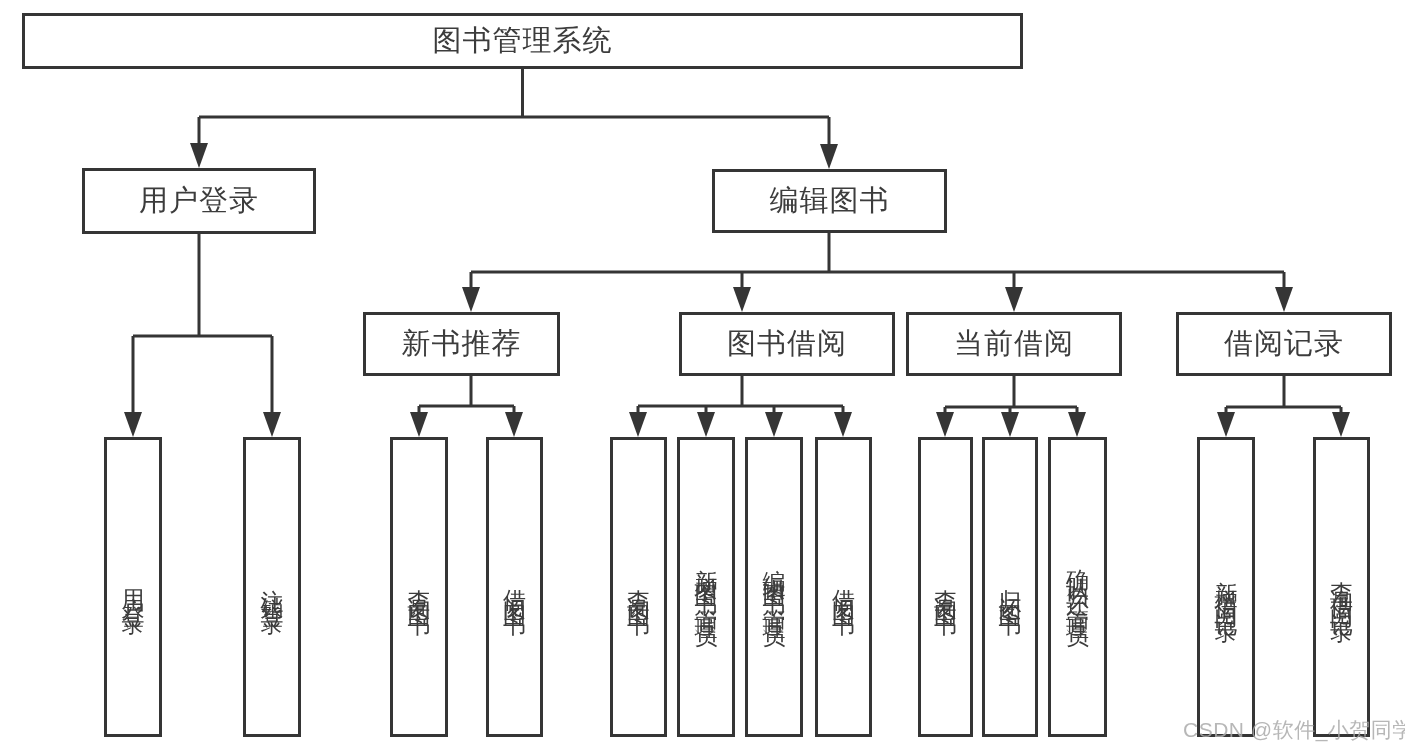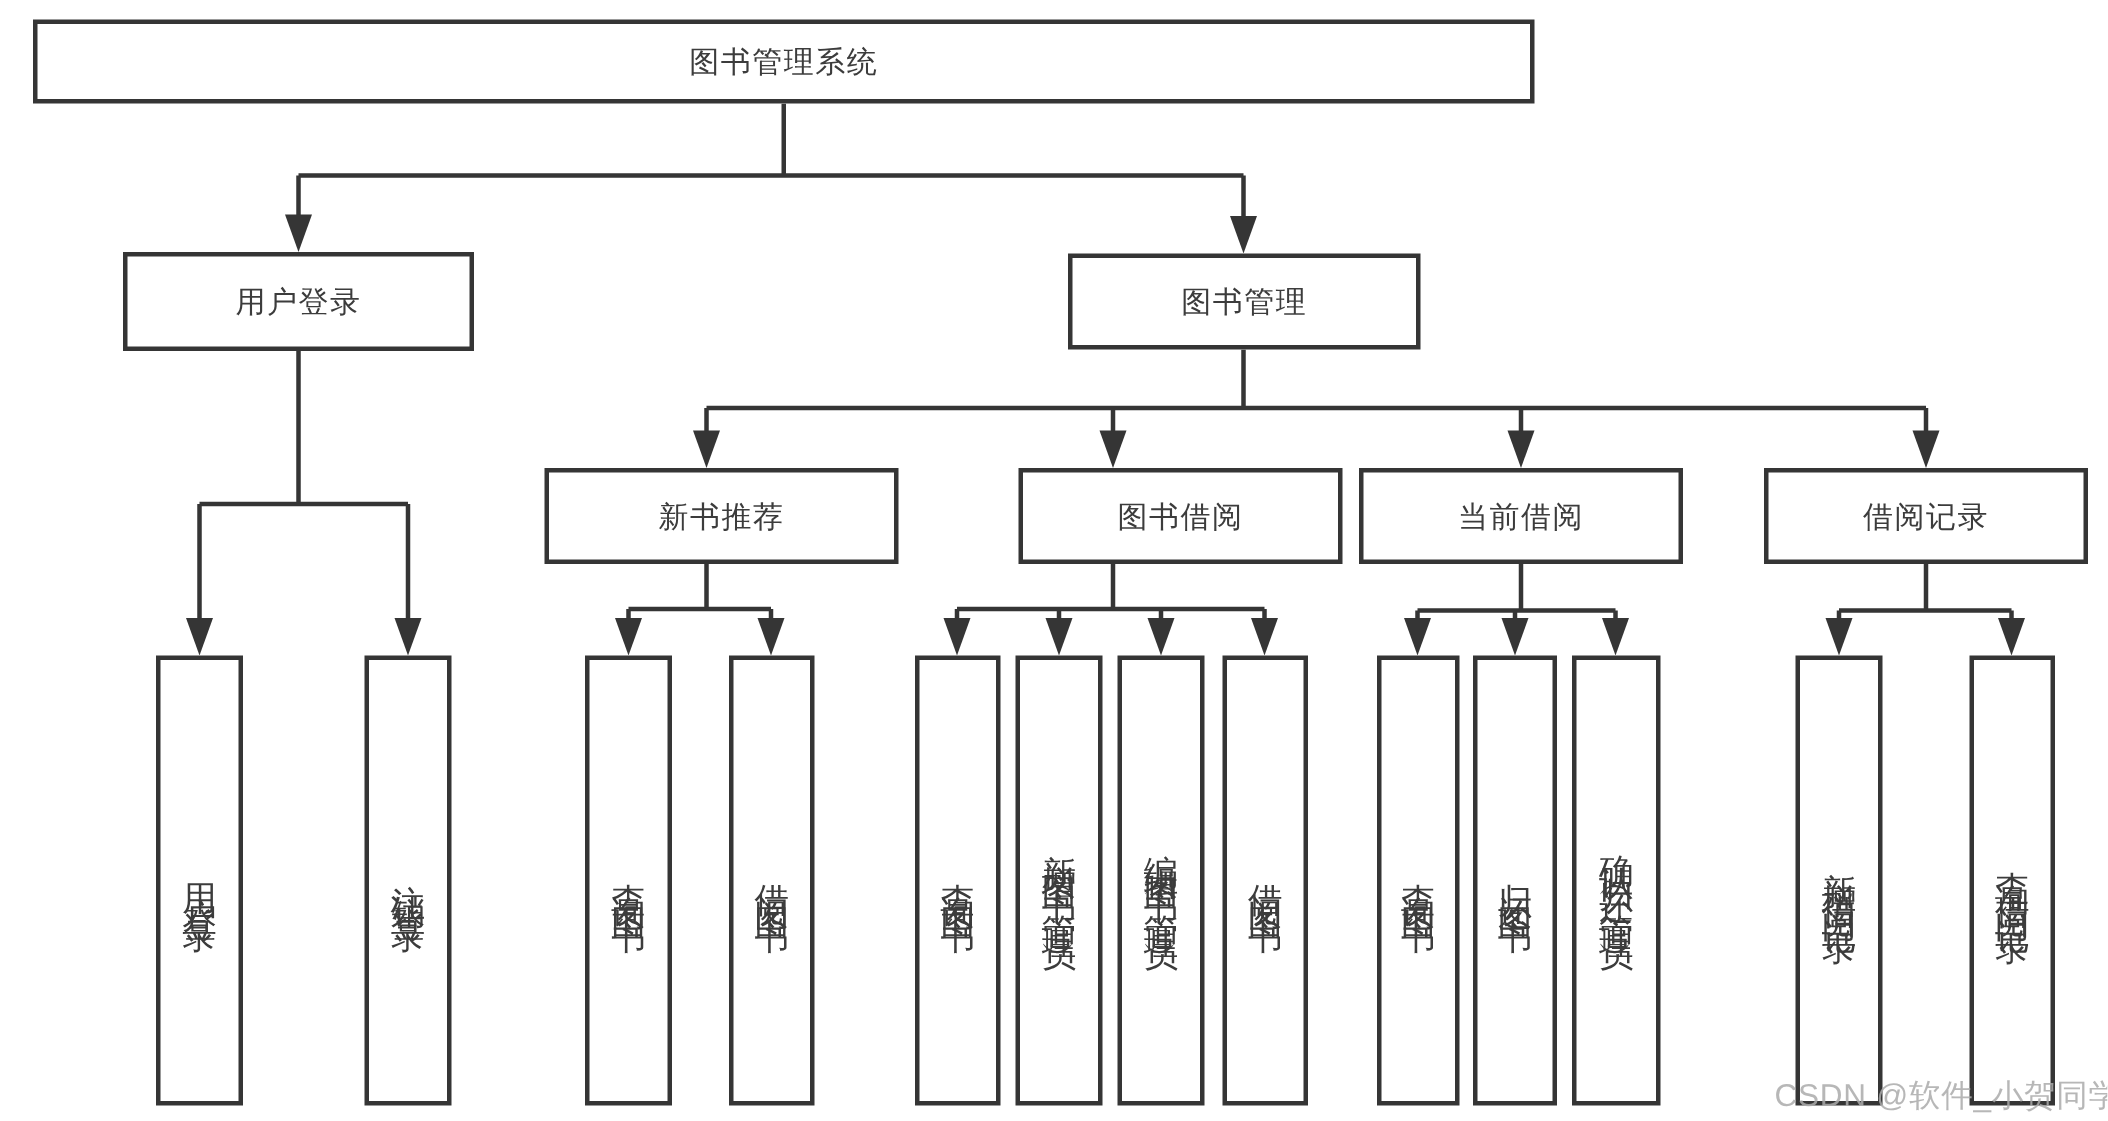--- a/index.html
+++ b/index.html
@@ -27,21 +27,21 @@
     box-sizing: border-box;
     border: 3px solid #353535;
     background: #ffffff;
     color: #3c3c3c;
     display: flex;
     align-items: center;
     justify-content: center;
     z-index: 2;
   }
   .hbox {
-    font-size: 20px;
+    font-size: 29px;
     letter-spacing: 1px;
     white-space: nowrap;
   }
   .vbox {
     writing-mode: vertical-lr;
     text-orientation: mixed;
     font-size: 23px;
     letter-spacing: 8px;
     line-height: 1;
   }
@@ -100,23 +100,23 @@
       <polygon points="1010,437 1001,412 1019,412"></polygon>
       <polygon points="1077,437 1068,412 1086,412"></polygon>
       <polygon points="1226,437 1217,412 1235,412"></polygon>
       <polygon points="1341,437 1332,412 1350,412"></polygon>
     </g>
   </svg>
 
   <div class="node hbox" style="left:22px; top:13px; width:1001px; height:56px;">图书管理系统</div>
 
   <div class="node hbox" style="left:82px; top:168px; width:234px; height:66px;">用户登录</div>
-  <div class="node hbox" style="left:712px; top:169px; width:235px; height:64px;">图书管理</div>
+  <div class="node hbox" style="left:712px; top:169px; width:235px; height:64px;">编辑图书</div>
 
-  <div class="node hbox" style="left:363px; top:312px; width:236px; height:64px;font-family:Liberation Mono, monospace;">新书推荐</div>
+  <div class="node hbox" style="left:363px; top:312px; width:197px; height:64px;font-family:Liberation Mono, monospace;">新书推荐</div>
   <div class="node hbox" style="left:634px; top:312px; width:216px; height:64px;margin-left:45px;">图书借阅</div>
   <div class="node hbox" style="left:906px; top:312px; width:216px; height:64px;text-align:right;">当前借阅</div>
   <div class="node hbox" style="left:1176px; top:312px; width:216px; height:64px;">借阅记录</div>
 
   <div class="node vbox" style="left:104px; top:437px; width:58px; height:300px;">用户登录</div>
   <div class="node vbox" style="left:243px; top:437px; width:58px; height:300px;">注销登录</div>
 
   <div class="node vbox" style="left:390px; top:437px; width:58px; height:300px;">查询图书</div>
   <div class="node vbox" style="left:486px; top:437px; width:57px; height:300px;">借阅图书</div>
 

